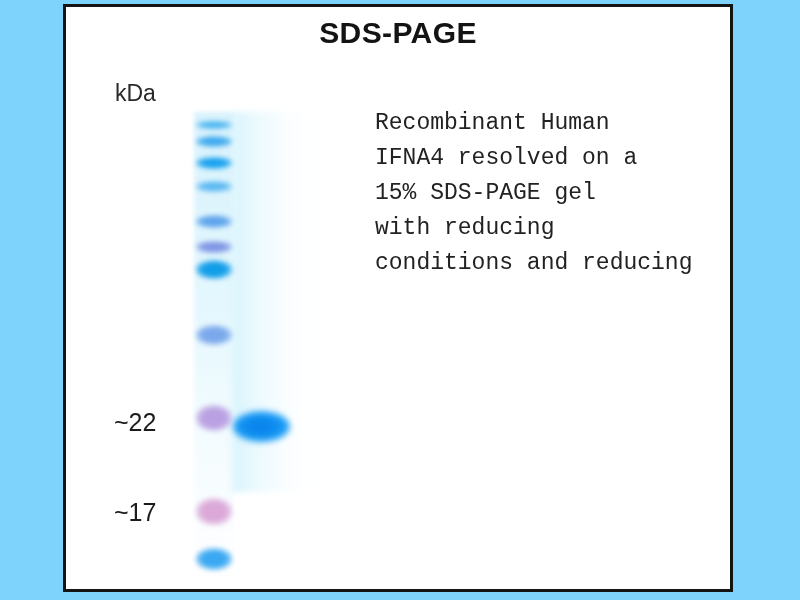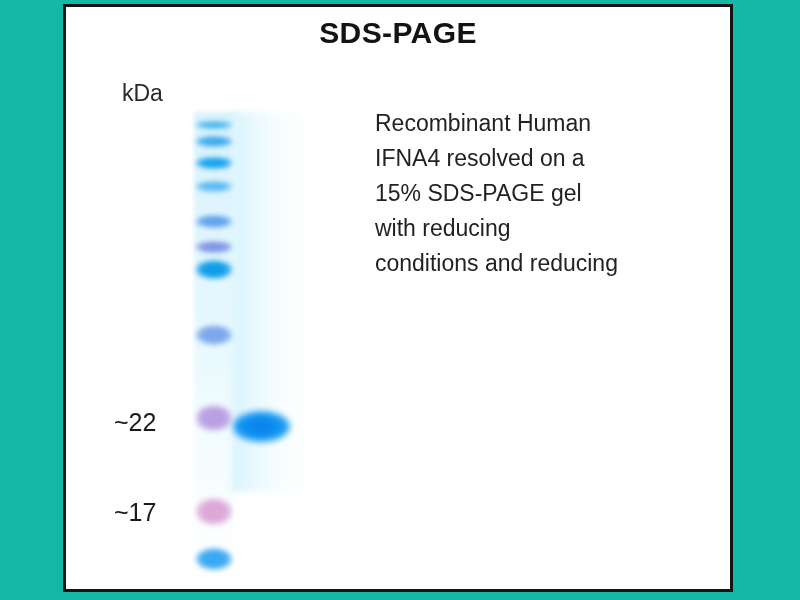--- a/index.html
+++ b/index.html
@@ -12,21 +12,21 @@
     width: 800px;
     height: 600px;
     font-family: "Liberation Sans", sans-serif;
     overflow: hidden;
   }
 
   #figure-root {
     position: relative;
     width: 800px;
     height: 600px;
-    background: #14b8a6;
+    background: #7dd3fc;
   }
 
   
   .frame {
     position: absolute;
     left: 63px;
     top: 4px;
     width: 670px;
     height: 588px;
     border: 3px solid #141414;
@@ -43,21 +43,21 @@
     text-align: center;
     font-size: 30px;
     font-weight: bold;
     color: #131313;
     letter-spacing: 0.4px;
   }
 
   
   .kda-label {
     position: absolute;
-    left: 122px;
+    left: 115px;
     top: 80px;
     font-size: 23px;
     color: #2a2a2a;
   }
 
   
   .mw-label {
     position: absolute;
     font-size: 25px;
     color: #1b1b1b;
@@ -180,14 +180,14 @@
 <style>
   #caption {
     position: absolute;
     left: 375px;
     top: 106px;
     width: 300px;
     font-size: 23px;
     line-height: 35px;
     color: #222222;
   }
-  #caption .cap-line { white-space: nowrap; }
+  #caption .cap-line { white-space: nowrap; font-family: Liberation Mono, monospace; }
 </style>
 
 </body></html>

